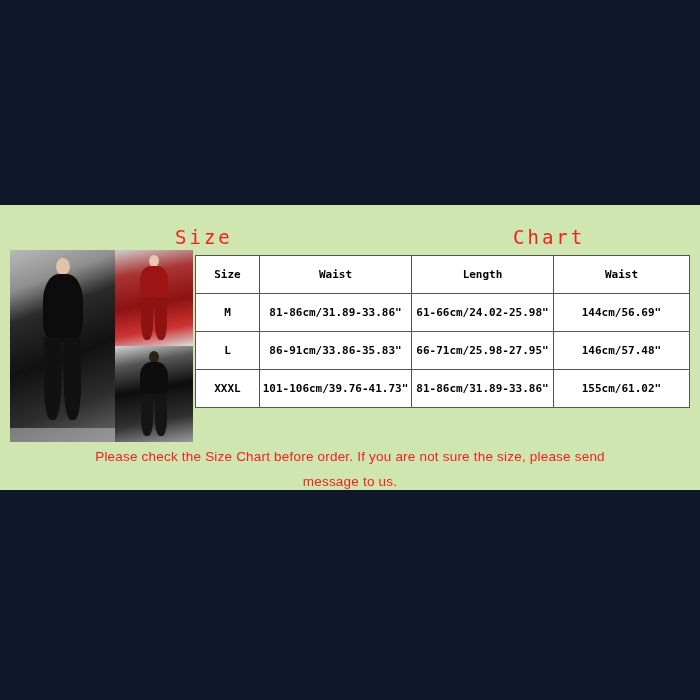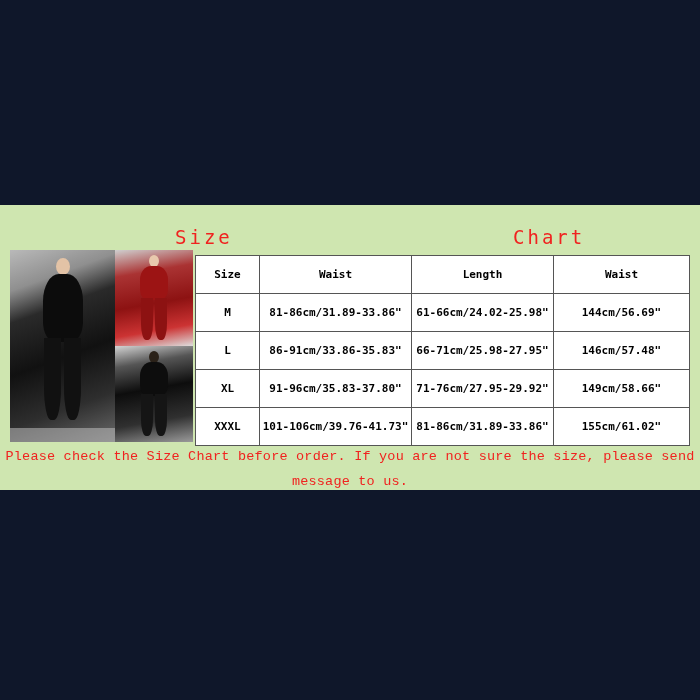--- a/index.html
+++ b/index.html
@@ -117,21 +117,21 @@
   table.size-table col.c1 { width: 152px; }
   table.size-table col.c2 { width: 142px; }
   table.size-table col.c3 { width: 136px; }
   .note {
     position: absolute;
     left: 0;
     top: 444px;
     width: 700px;
     text-align: center;
     color: #f0221f;
-    font-family: Liberation Mono, monospace;
+    font-family: Liberation Sans, sans-serif;
     font-size: 13.5px;
     line-height: 25px;
     letter-spacing: 0.2px;
   }
   .note .l2 { display: block; text-align: center; }
 </style>
 </head>
 <body>
 
 <div class="canvas">
@@ -189,26 +189,20 @@
         <td>61-66cm/24.02-25.98"</td>
         <td>144cm/56.69"</td>
       </tr>
       <tr>
         <td>L</td>
         <td>86-91cm/33.86-35.83"</td>
         <td>66-71cm/25.98-27.95"</td>
         <td>146cm/57.48"</td>
       </tr>
       <tr>
-        <td>XL</td>
-        <td>91-96cm/35.83-37.80"</td>
-        <td>71-76cm/27.95-29.92"</td>
-        <td>149cm/58.66"</td>
-      </tr>
-      <tr>
         <td>XXXL</td>
         <td>101-106cm/39.76-41.73"</td>
         <td>81-86cm/31.89-33.86"</td>
         <td>155cm/61.02"</td>
       </tr>
     </tbody>
   </table>
 
   <div class="note">
     <span class="l1">Please check the Size Chart before order. If you are not sure the size, please send</span>

